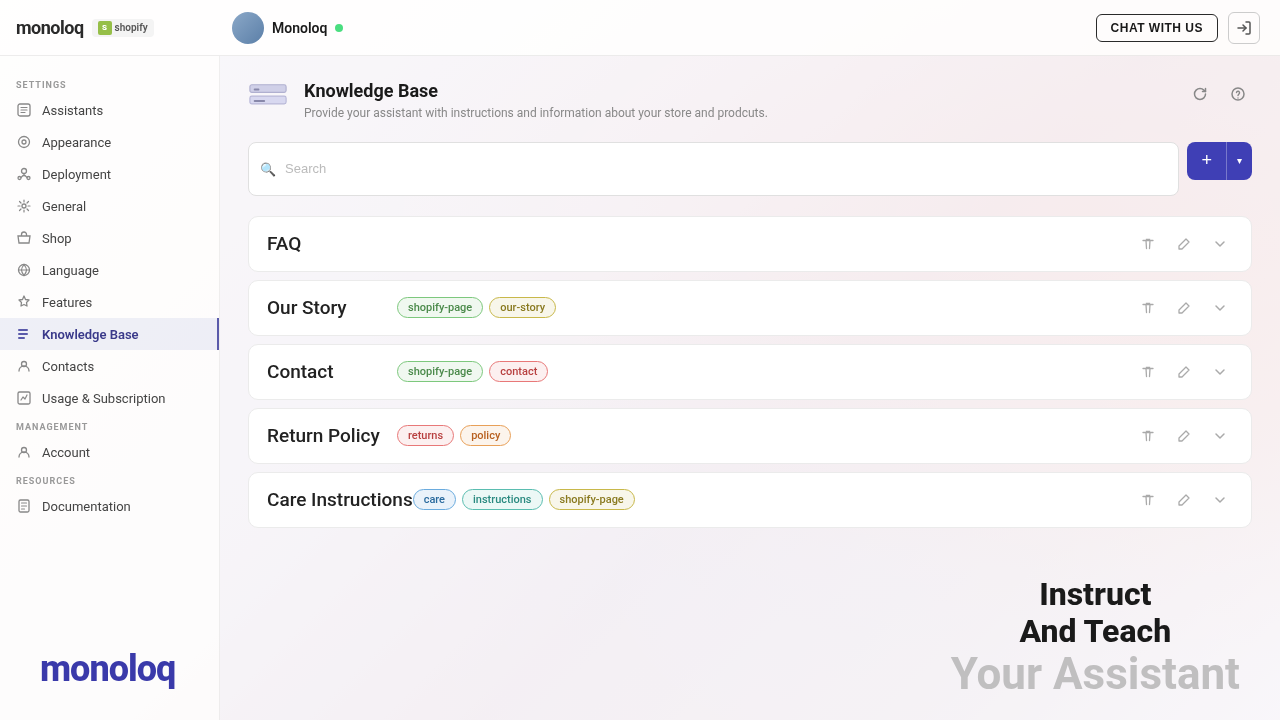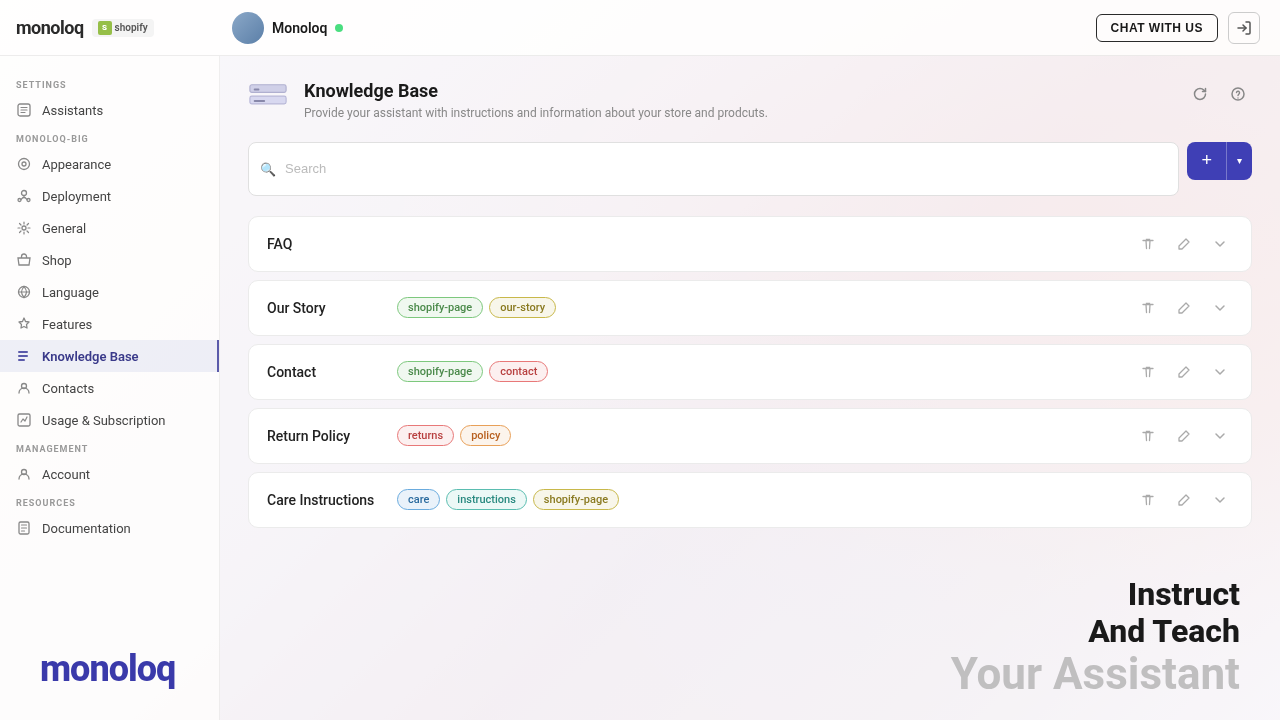--- a/index.html
+++ b/index.html
@@ -350,21 +350,21 @@
       border: 1px solid #ebebeb;
       border-radius: 10px;
       padding: 14px 18px;
       display: flex;
       align-items: center;
       margin-bottom: 8px;
       min-height: 54px;
     }
 
     .kb-item-name {
-      font-size: 14px;
+      font-size: 19px;
       font-weight: 500;
       color: #222;
       min-width: 130px;
       flex-shrink: 0;
     }
 
     .kb-tags {
       display: flex;
       gap: 6px;
       flex-wrap: wrap;
@@ -447,21 +447,21 @@
       font-size: 36px;
       font-weight: 800;
       color: #3a3aaa;
       letter-spacing: -1px;
     }
 
     .tagline-area {
       position: absolute;
       bottom: 20px;
       right: 40px;
-      text-align: right;
+      text-align: center;
       z-index: 2;
     }
 
     .tagline-main {
       font-size: 32px;
       font-weight: 800;
       color: #1a1a1a;
       line-height: 1.15;
       display: block;
     }
@@ -517,21 +517,20 @@
       <div class="sidebar-item">
         <div class="sidebar-icon">
           <svg width="16" height="16" viewBox="0 0 16 16" fill="none">
             <rect x="2" y="2" width="12" height="12" rx="2" stroke="#888" stroke-width="1.3"></rect>
             <path d="M5 8h6M5 5.5h6M5 10.5h4" stroke="#888" stroke-width="1.2" stroke-linecap="round"></path>
           </svg>
         </div>
         <span>Assistants</span>
       </div>
 
-      <div class="sidebar-section-label">MONOLOQ-BIG</div>
 
       <div class="sidebar-item">
         <div class="sidebar-icon">
           <svg width="16" height="16" viewBox="0 0 16 16" fill="none">
             <circle cx="8" cy="8" r="5.5" stroke="#888" stroke-width="1.3"></circle>
             <circle cx="8" cy="8" r="2" stroke="#888" stroke-width="1.3"></circle>
           </svg>
         </div>
         <span>Appearance</span>
       </div>

